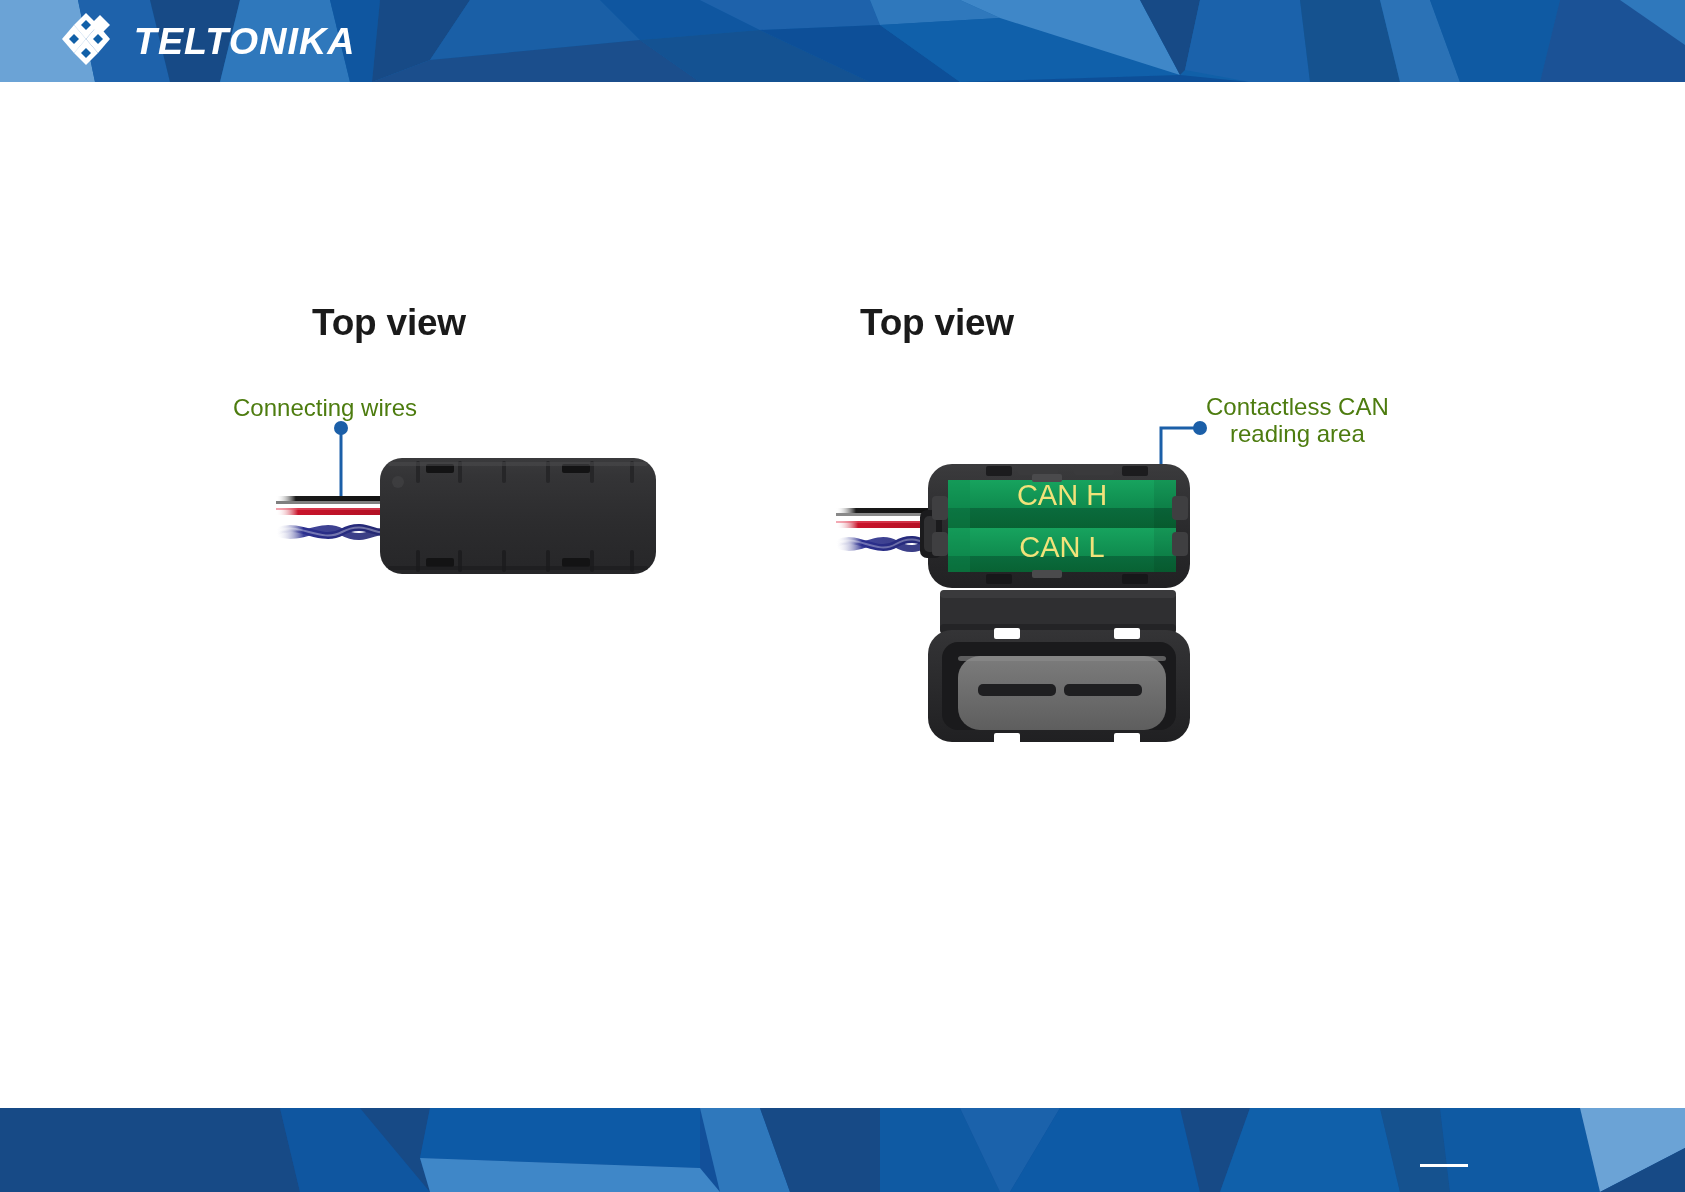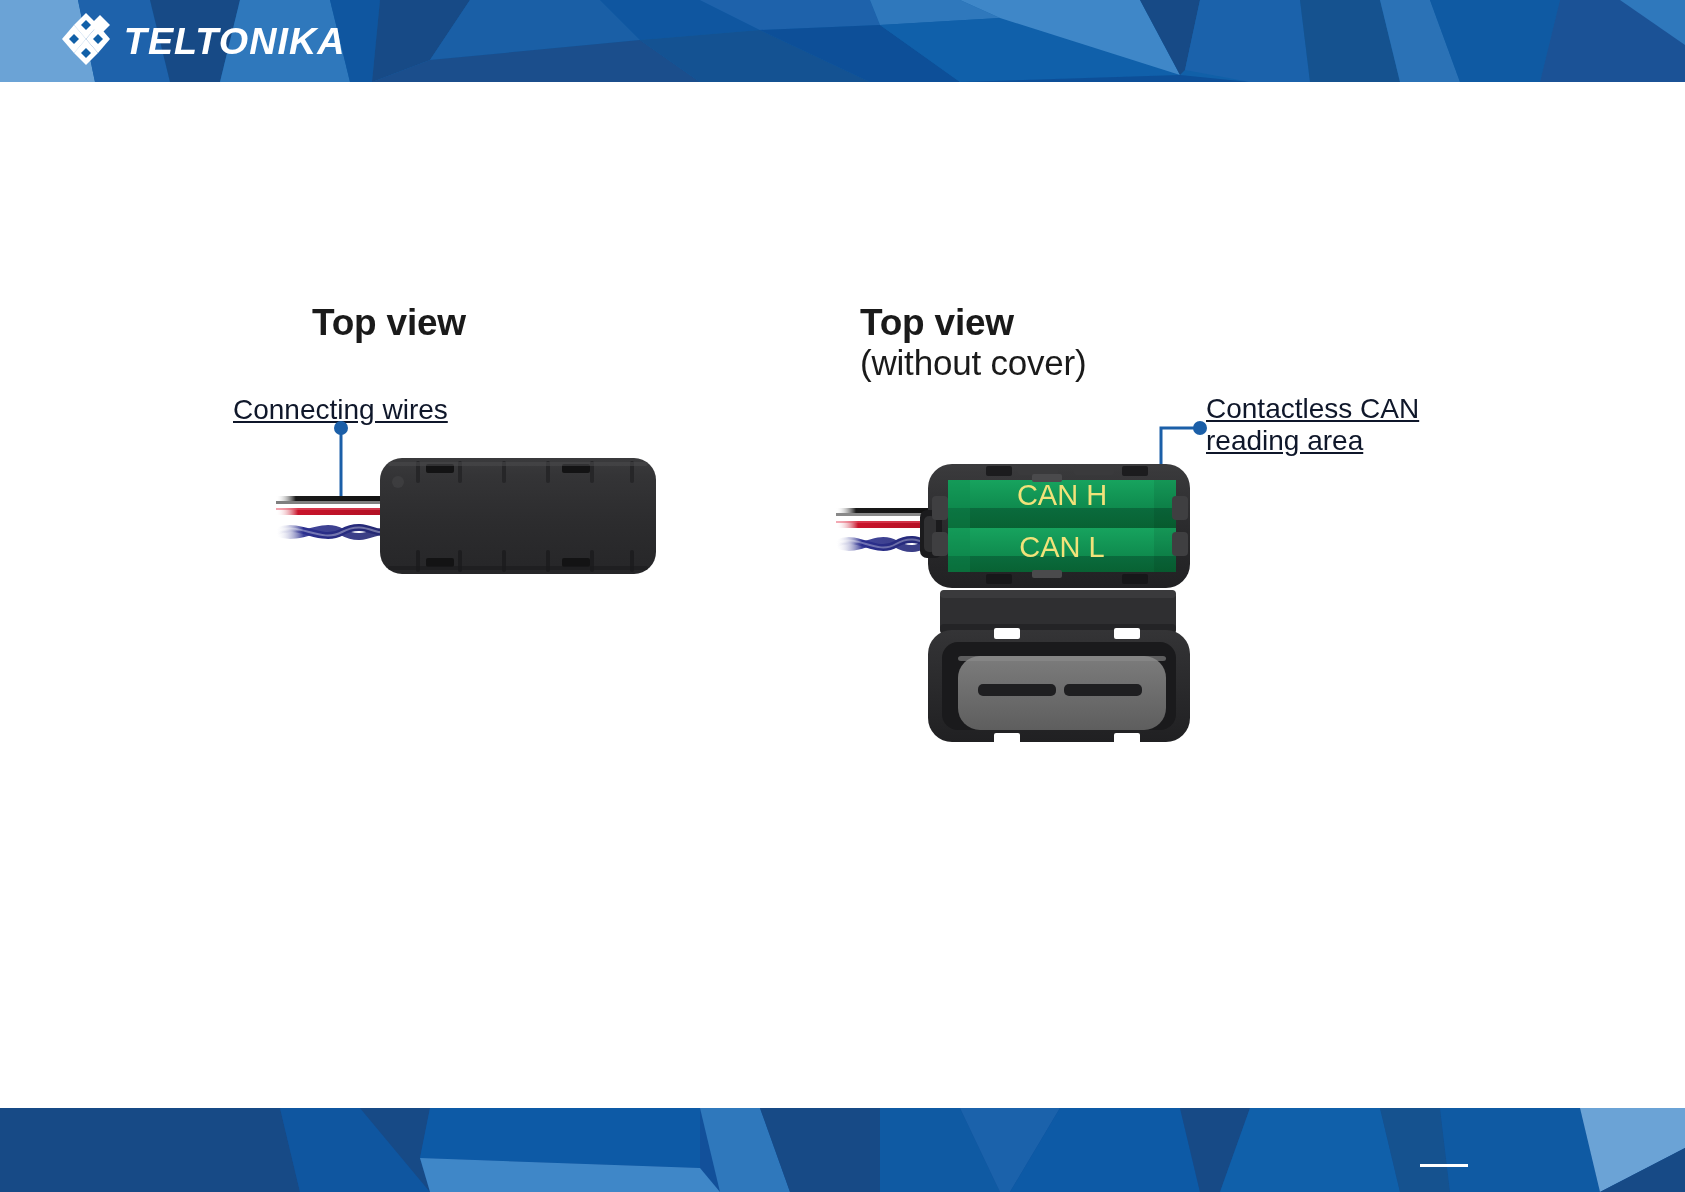--- a/index.html
+++ b/index.html
@@ -29,21 +29,21 @@
   #footer-banner { top: 1108px; height: 84px; }
 
   
   #brand-logo {
     position: absolute;
     left: 60px;
     top: 14px;
     height: 54px;
     display: flex;
     align-items: center;
-    gap: 10px;
+    gap: 20px;
   }
   #brand-logo .mark { display: block; }
   #brand-logo .wordmark {
     font-family: "Liberation Sans", sans-serif;
     font-style: italic;
     font-weight: 700;
     font-size: 37px;
     letter-spacing: 1px;
     color: #ffffff;
     line-height: 1;
@@ -67,28 +67,27 @@
     font-weight: 400;
     font-size: 35px;
     letter-spacing: -0.2px;
   }
   #title-left  { left: 312px; top: 302px; width: 400px; }
   #title-right { left: 860px; top: 302px; width: 400px; }
 
   
   .callout-label {
     position: absolute;
-    color: #0f172a;
-    font-size: 28px;
+    color: #4d7c0f;
+    font-size: 24px;
     line-height: 1.14;
     white-space: pre-line;
-    text-decoration: underline;
   }
   #callout-wires  { left: 233px; top: 394px; text-align: left; }
-  #callout-can    { left: 1206px; top: 393px; text-align: left; }
+  #callout-can    { left: 1206px; top: 393px; text-align: center; }
 
   
   .leader { position: absolute; }
   #leader-wires { left: 330px; top: 420px; width: 24px; height: 78px; }
   #leader-can   { left: 1150px; top: 418px; width: 60px; height: 92px; }
 
   
   #device-left  { position: absolute; left: 276px; top: 440px; width: 390px; height: 150px; }
   #device-right { position: absolute; left: 836px; top: 452px; width: 370px; height: 300px; }
 </style>
@@ -145,21 +144,20 @@
   <span class="wordmark">TELTONIKA</span>
 </div>
 
 <div class="view-title" id="title-left">
   <span class="main">Top view</span>
   <span class="sub"></span>
 </div>
 
 <div class="view-title" id="title-right">
   <span class="main">Top view</span>
-  <span class="sub">(without cover)</span>
 </div>
 
 <div class="callout-label" id="callout-wires">Connecting wires</div>
 <div class="leader" id="leader-wires">
   <svg width="24" height="78" viewBox="0 0 24 78">
     <line x1="11" y1="8" x2="11" y2="78" stroke="#1b5fa8" stroke-width="3"></line>
     <circle cx="11" cy="8" r="7" fill="#1b5fa8"></circle>
   </svg>
 </div>
 

